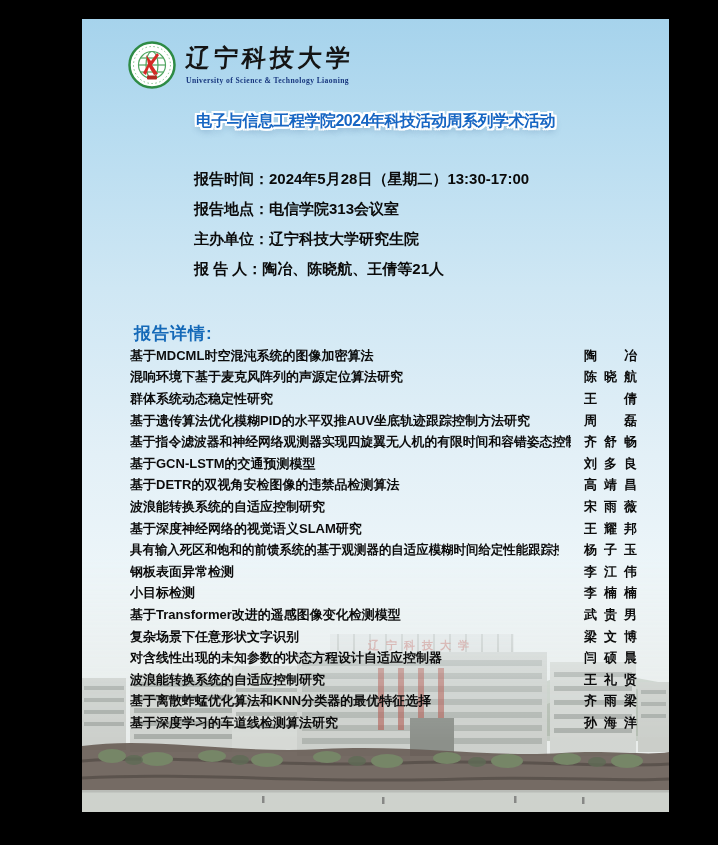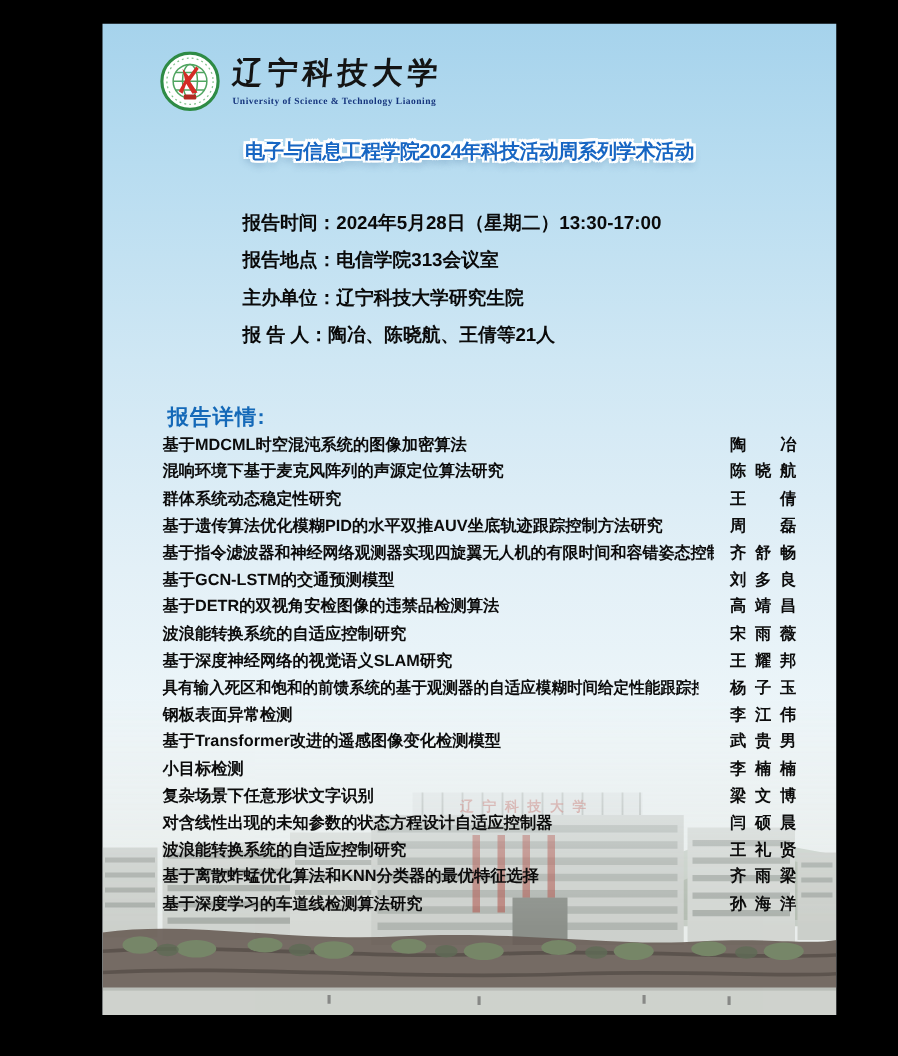--- a/index.html
+++ b/index.html
@@ -268,30 +268,30 @@
       <span class="r-name">杨子玉</span>
     </li>
 
 
     <li class="report-row">
       <span class="r-title">钢板表面异常检测</span>
       <span class="r-name">李江伟</span>
     </li>
 
     <li class="report-row">
+      <span class="r-title">小目标检测</span>
+      <span class="r-name">李楠楠</span>
+    </li>
+
+    <li class="report-row">
       <span class="r-title">基于Transformer改进的遥感图像变化检测模型</span>
       <span class="r-name">武贵男</span>
     </li>
 
     <li class="report-row">
-      <span class="r-title">小目标检测</span>
-      <span class="r-name">李楠楠</span>
-    </li>
-
-    <li class="report-row">
       <span class="r-title">复杂场景下任意形状文字识别</span>
       <span class="r-name">梁文博</span>
     </li>
 
     <li class="report-row">
       <span class="r-title">对含线性出现的未知参数的状态方程设计自适应控制器</span>
       <span class="r-name">闫硕晨</span>
     </li>
 
     <li class="report-row">

